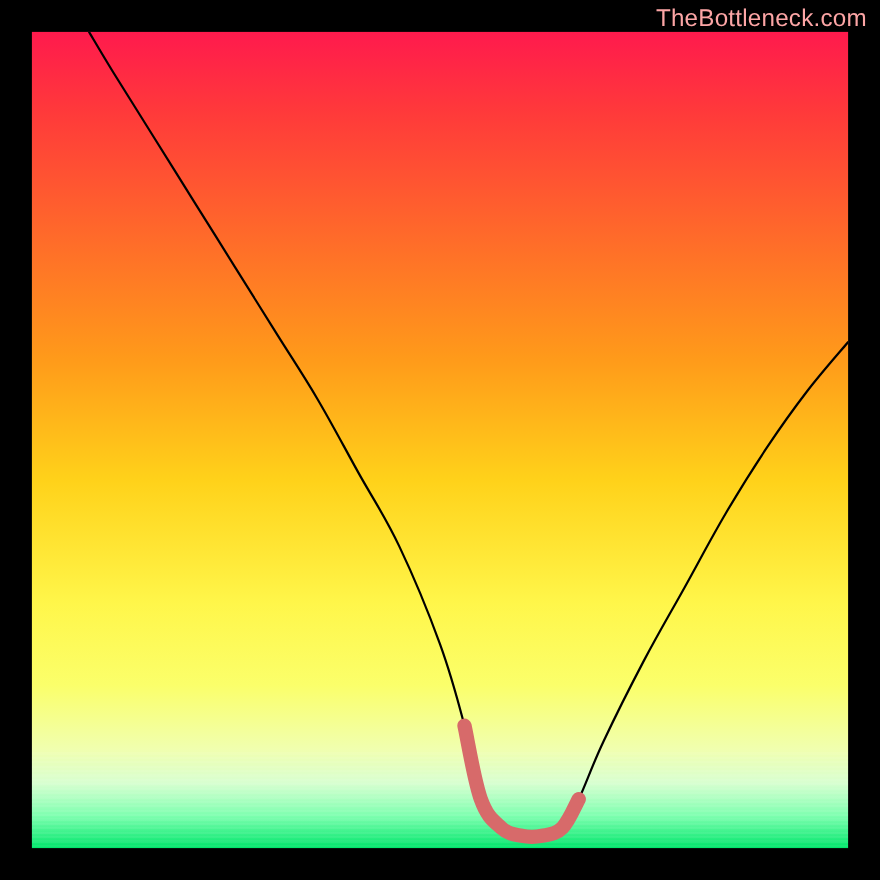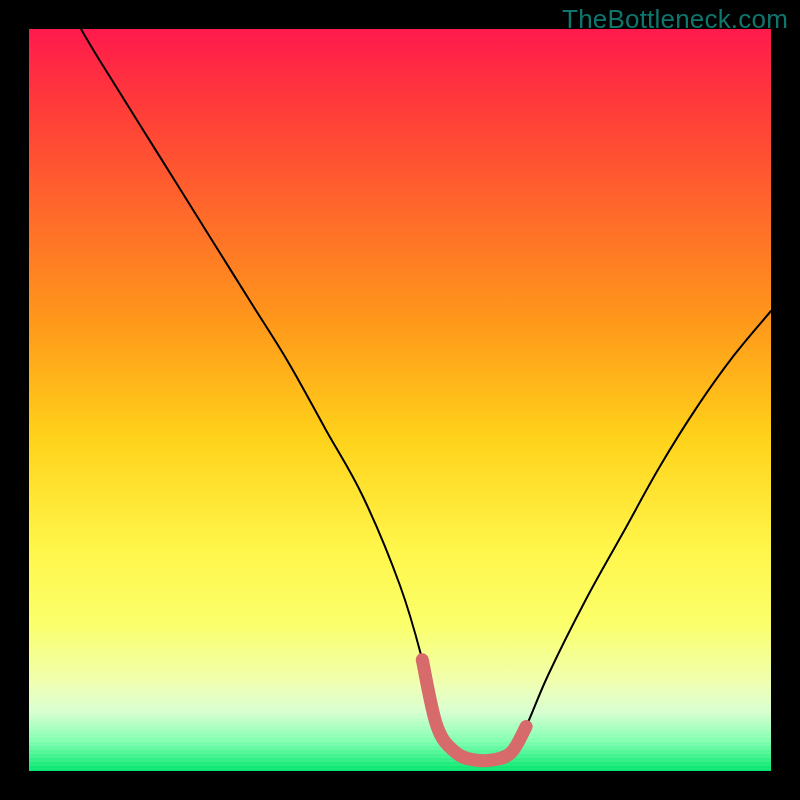--- a/index.html
+++ b/index.html
@@ -46,22 +46,22 @@
     pointer-events:none;
   }
   svg.curves {
     position: absolute;
     left: 0; top: 0; width: 100%; height: 100%;
   }
   .watermark {
     position: absolute;
     top: 4px;
     right: 12px;
-    color: #0f766e;
-    font-size: 26px;
+    color: #fca5a5;
+    font-size: 22px;
     font-weight: 500;
     letter-spacing: 0.2px;
   }
 </style>
 </head>
 <body>
 
 <div class="frame">
   <div class="watermark">TheBottleneck.com</div>
   <div class="plot-area">

